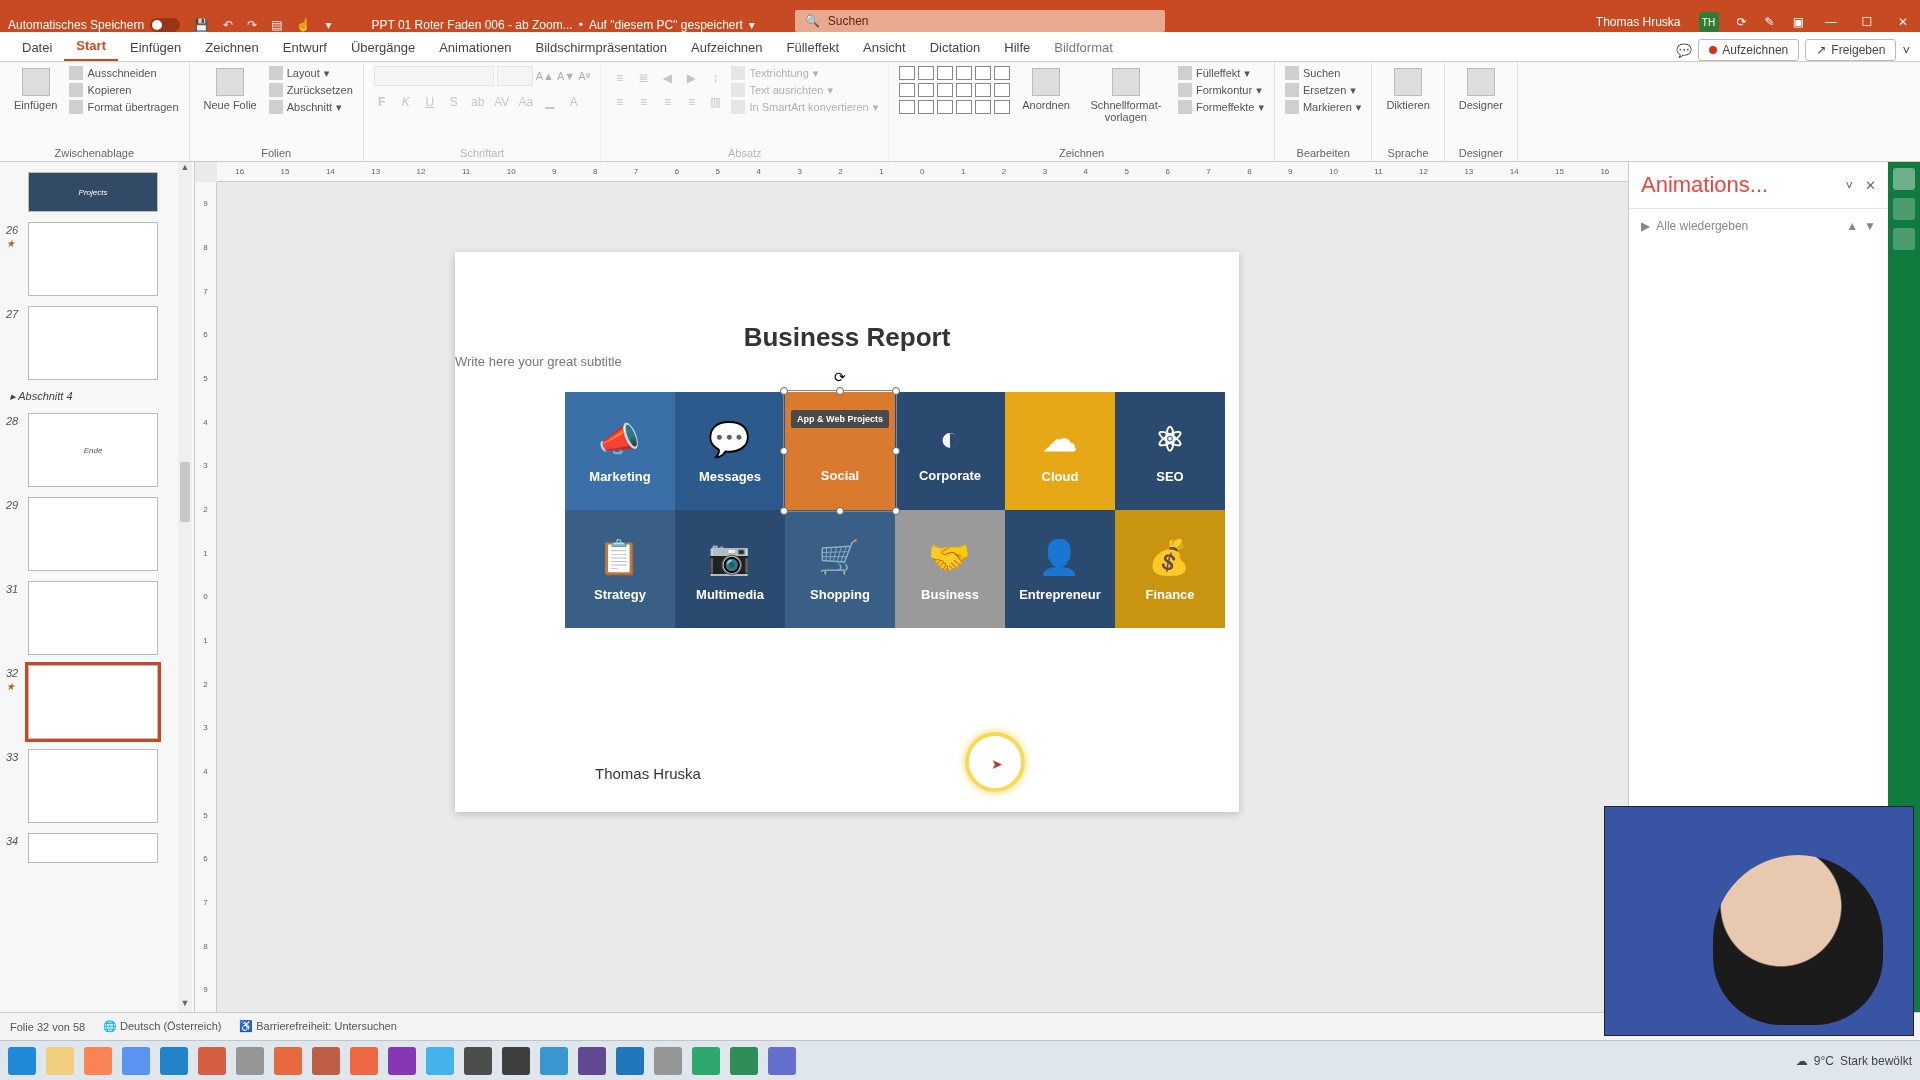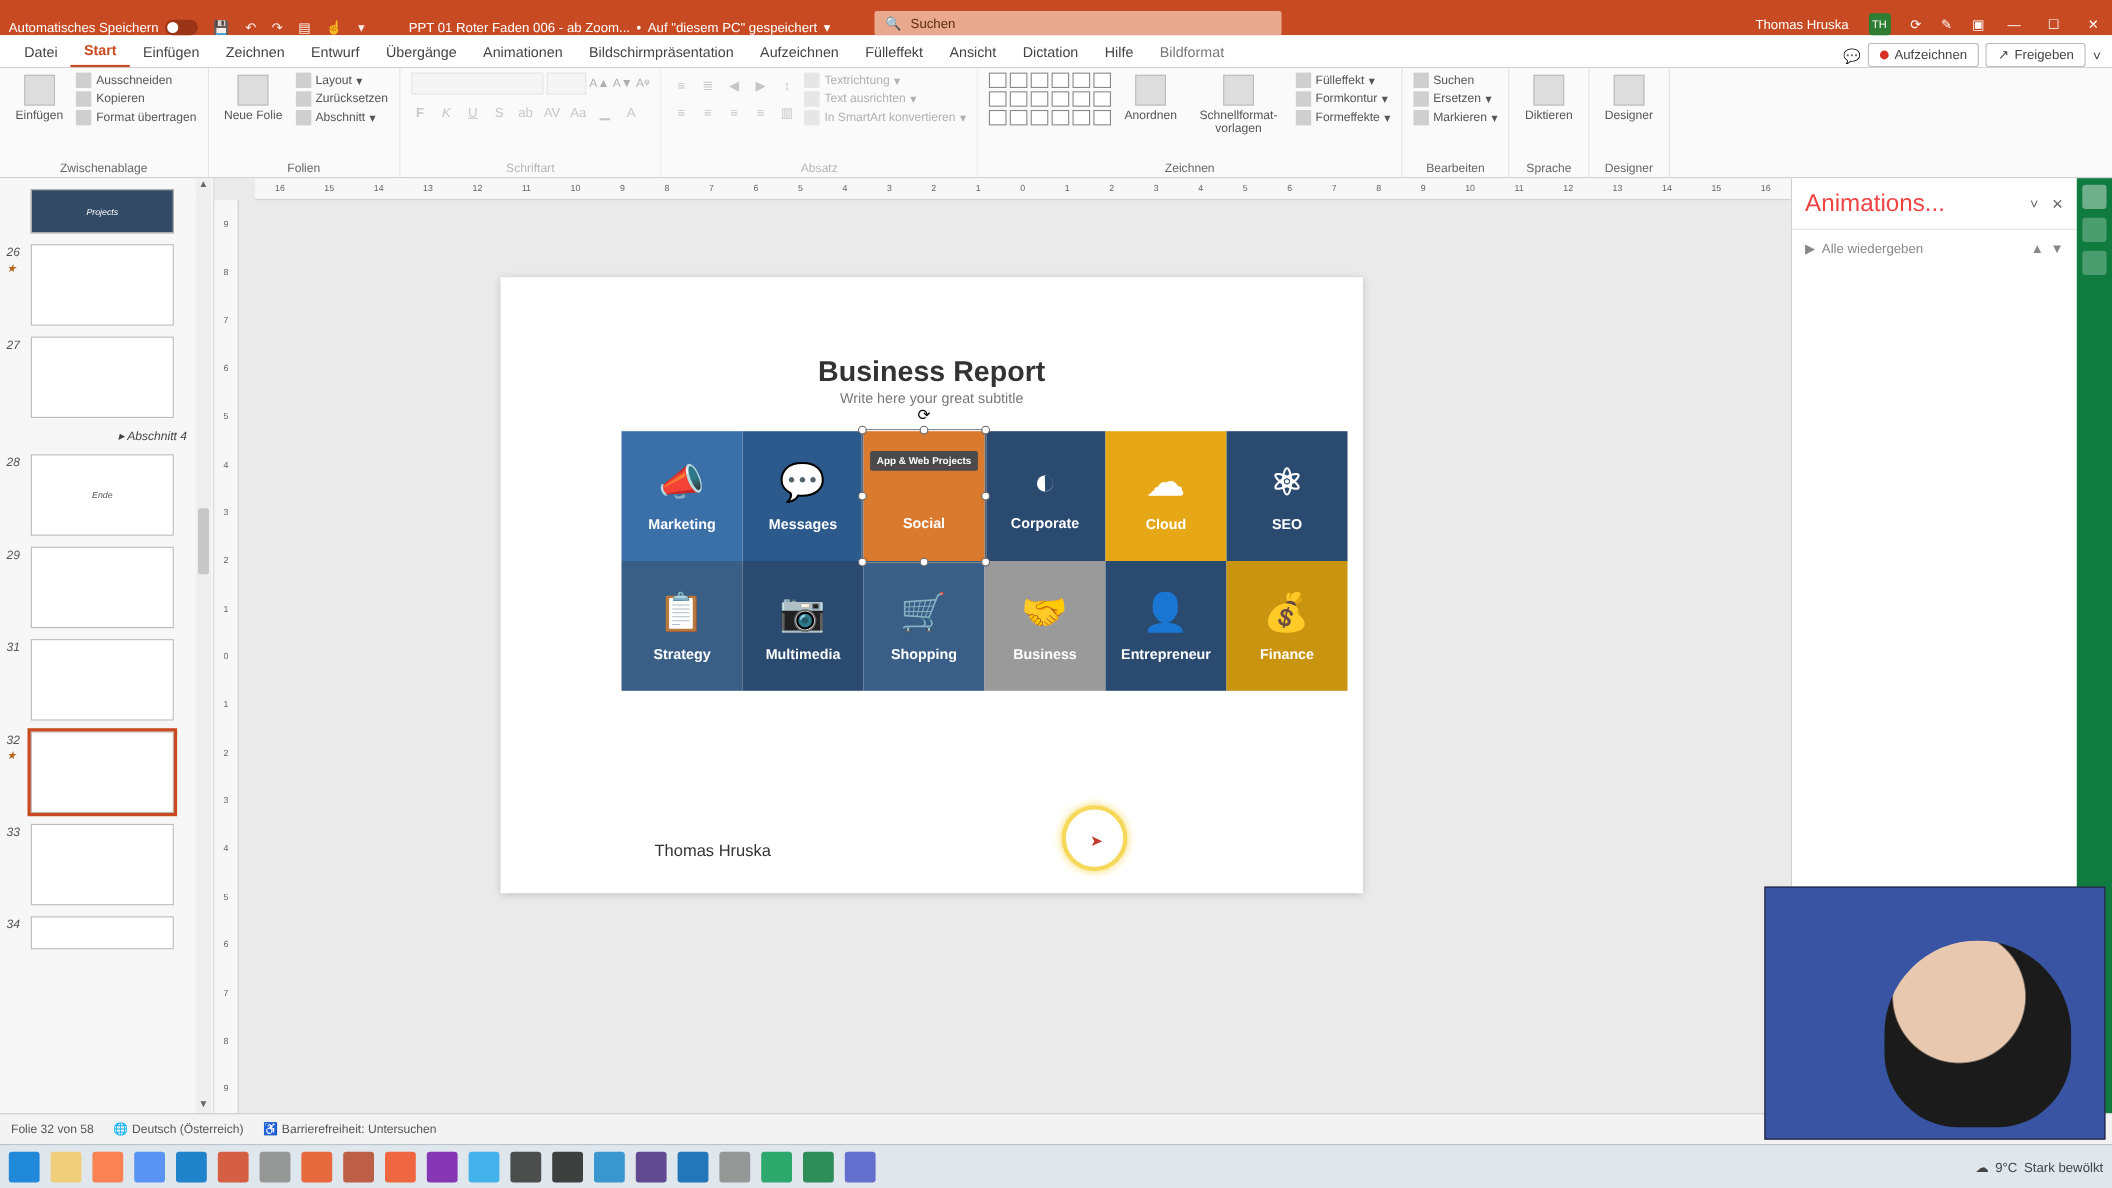--- a/index.html
+++ b/index.html
@@ -51,28 +51,28 @@
 .thumbcol{position:absolute;left:6px;right:24px;top:0;font-style:italic;}
 .thumbs .scrollbar{position:absolute;right:2px;top:0;bottom:0;width:14px;background:#efefef;}
 .thumbs .scrollbar .handle{position:absolute;left:2px;right:2px;top:300px;height:60px;background:#c7c7c7;border-radius:2px;}
 .thumbs .scrollbar .arr{position:absolute;left:0;right:0;height:14px;text-align:center;font-size:9px;color:#666;background:#efefef;}
 .thumb{position:relative;margin:10px 0 10px 22px;}
 .thumb .num{position:absolute;left:-22px;top:2px;font-size:11px;color:#555;}
 .thumb .star{position:absolute;left:-22px;top:16px;font-size:10px;color:#b5651d;}
 .thumb .box{width:130px;height:74px;background:#fff;border:1px solid #bbb;display:flex;align-items:center;justify-content:center;font-size:8px;color:#555;overflow:hidden;}
 .thumb.sel .box{outline:3px solid #c84a22;}
 .thumb .box.dark{background:#324a66;color:#fff;}
-.section-hdr{font-size:11px;color:#444;margin:8px 0 2px 4px;text-align:right;}
+.section-hdr{font-size:11px;color:#444;margin:8px 0 2px 4px;}
 
 .editor{flex:1;position:relative;background:#eaeaea;}
 .vrule{position:absolute;left:0;top:20px;bottom:0;width:22px;background:#f7f7f7;border-right:1px solid #ccc;font-size:8px;color:#666;display:flex;flex-direction:column;align-items:center;justify-content:space-around;}
-.hrule{position:absolute;left:37px;right:0;top:0;height:20px;background:#f7f7f7;border-bottom:1px solid #ccc;font-size:8px;color:#666;display:flex;align-items:center;justify-content:space-around;}
+.hrule{position:absolute;left:22px;right:0;top:0;height:20px;background:#f7f7f7;border-bottom:1px solid #ccc;font-size:8px;color:#666;display:flex;align-items:center;justify-content:space-around;}
 .slide{position:absolute;left:260px;top:90px;width:784px;height:560px;background:#fff;box-shadow:0 2px 8px rgba(0,0,0,.2);}
 .slide h2{width:100%;text-align:center;font-size:26px;font-weight:700;color:#333;position:absolute;top:70px;}
-.slide .sub{width:100%;text-align:center;font-size:13px;color:#777;position:absolute;top:102px;}
+.slide .sub{width:100%;font-size:13px;color:#777;position:absolute;top:102px;}
 .tilegrid{position:absolute;top:140px;left:110px;display:grid;grid-template-columns:repeat(6,110px);grid-auto-rows:118px;gap:0;}
 .tile{display:flex;flex-direction:column;align-items:center;justify-content:center;color:#fff;font-size:13px;font-weight:600;gap:10px;}
 .tile .ti{font-size:34px;}
 .c-blue{background:#3b6fa8;}
 .c-dblue{background:#2d5a8c;}
 .c-orange{background:#d97a2e;}
 .c-navy{background:#2b4a6f;}
 .c-gold{background:#e6a817;}
 .c-steel{background:#3a5f87;}
 .c-gray{background:#9a9a9a;}

